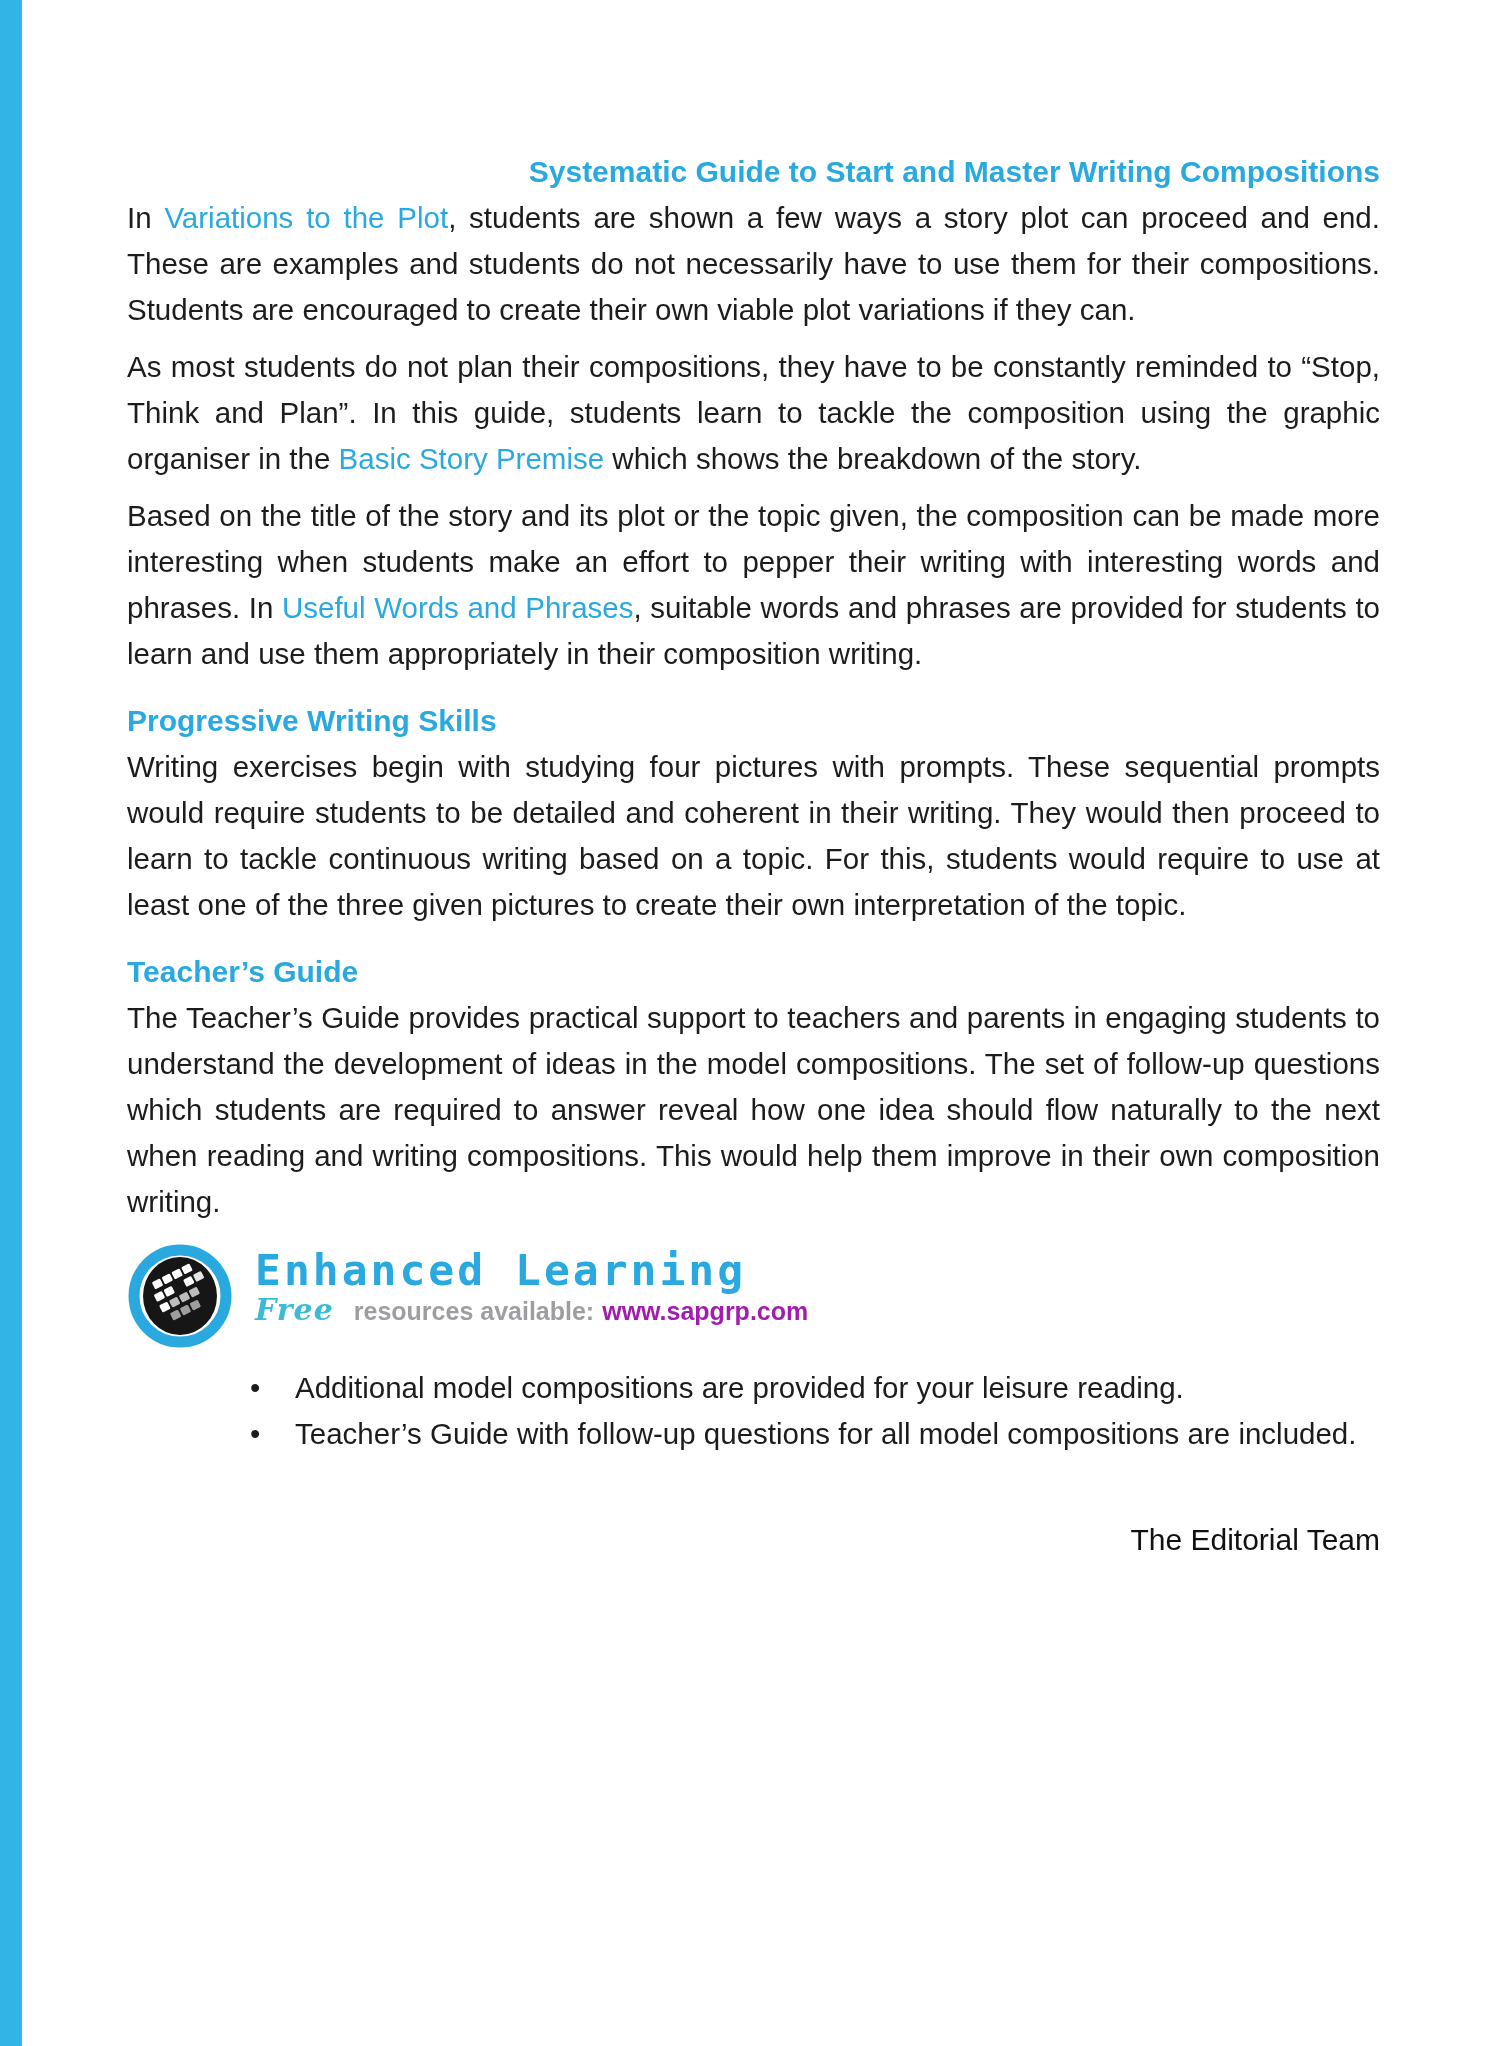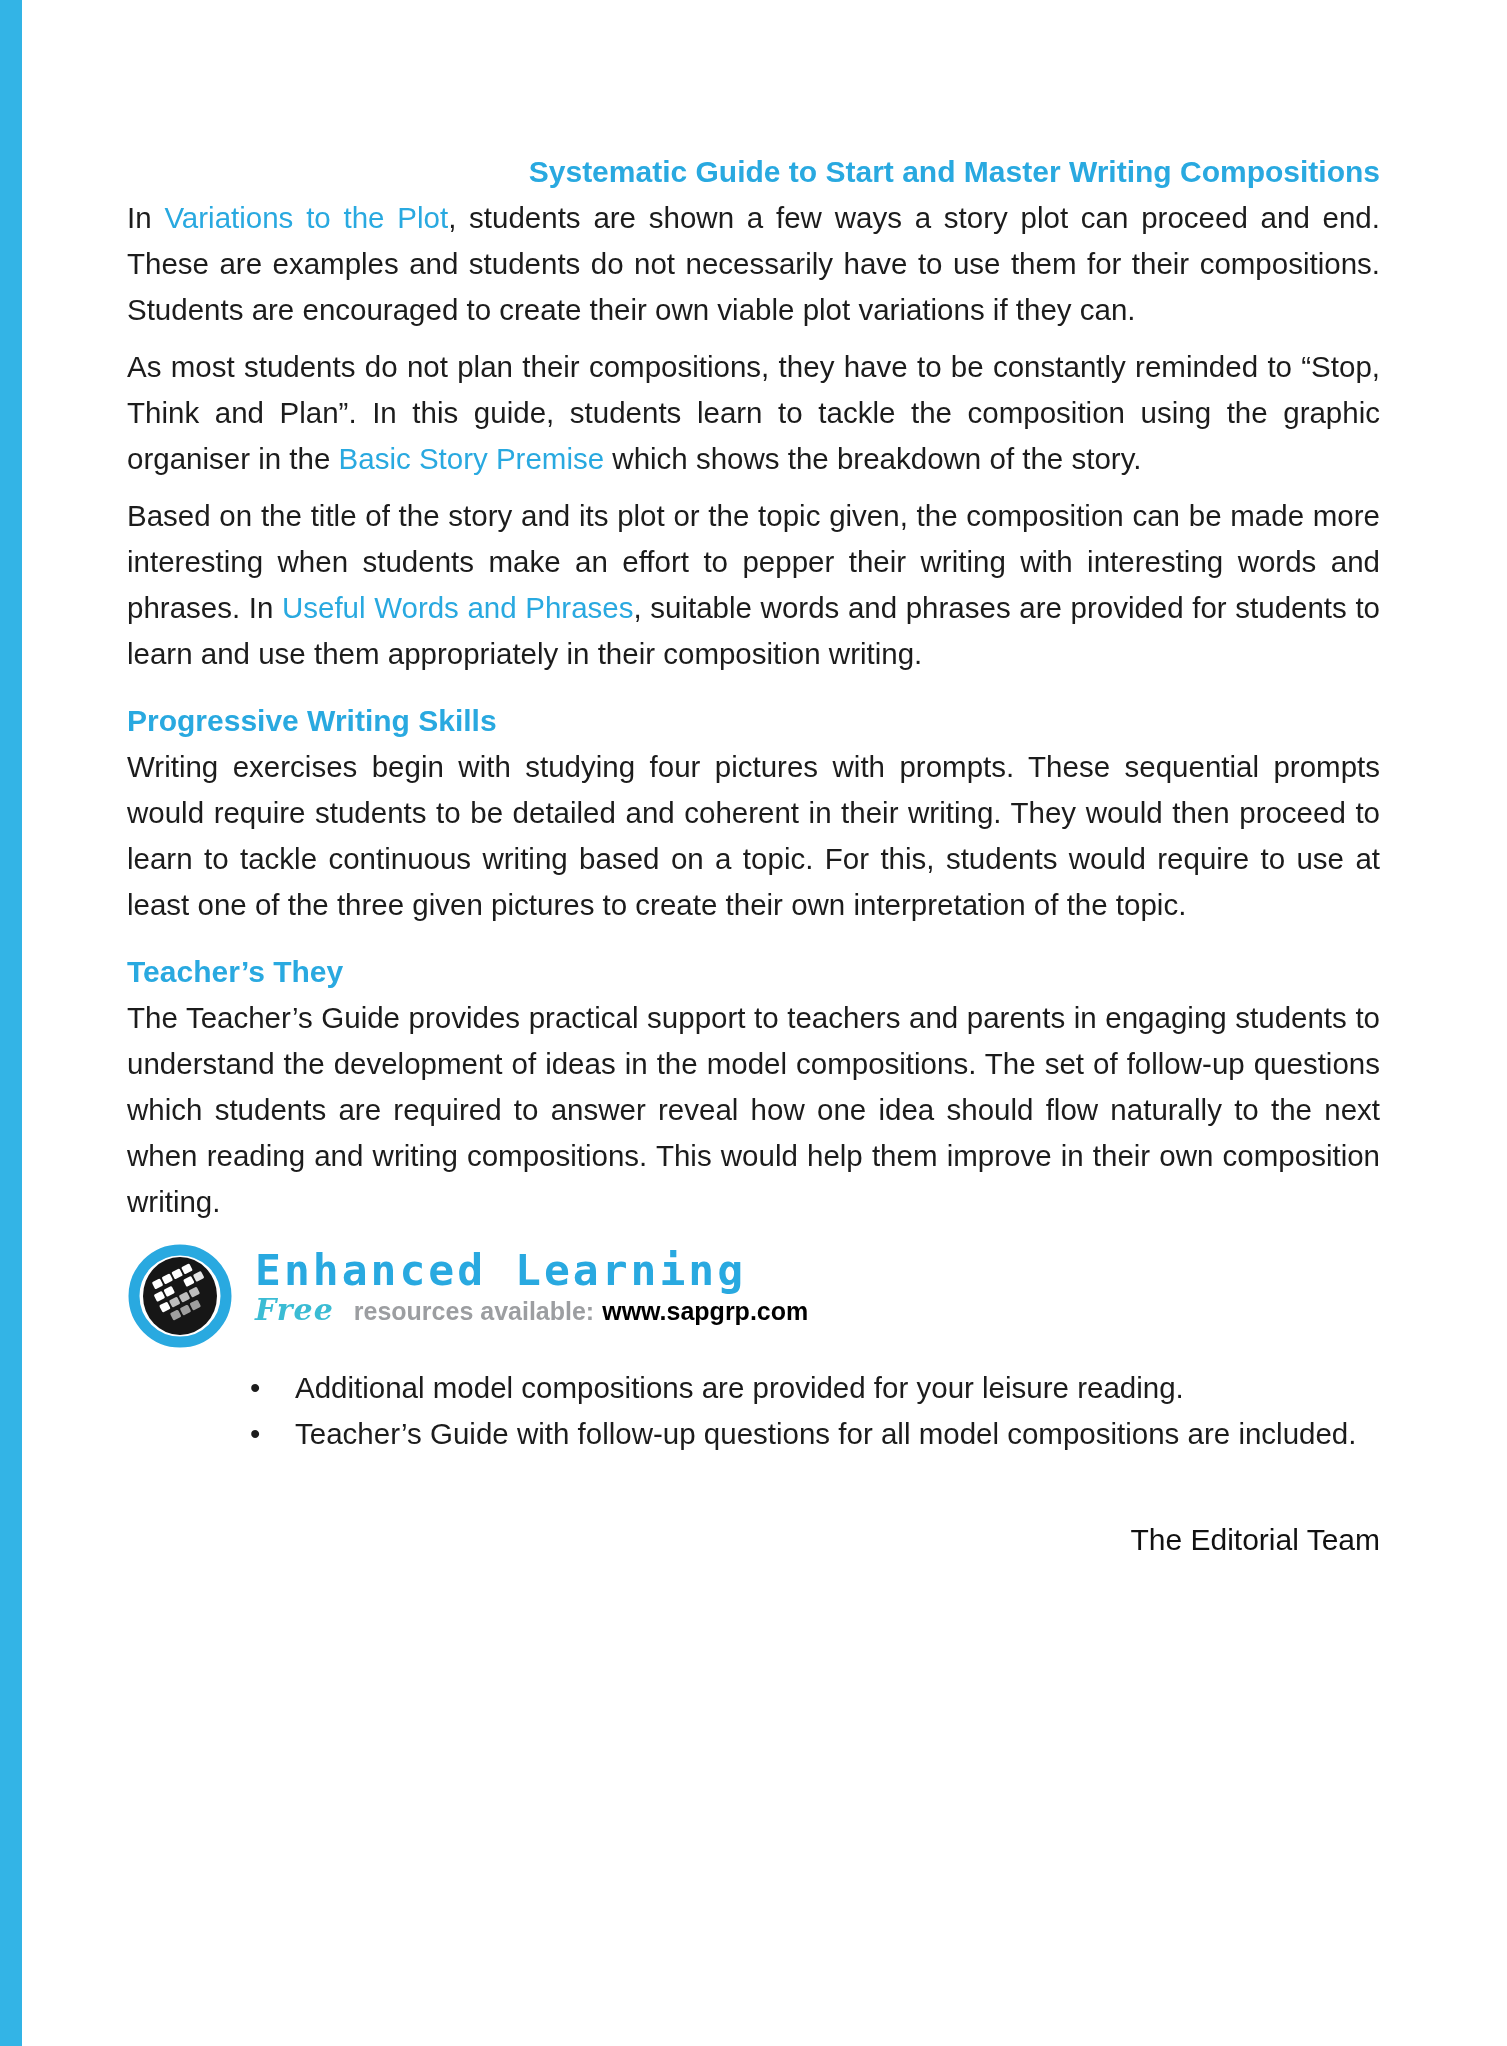--- a/index.html
+++ b/index.html
@@ -43,21 +43,21 @@
     color:#29a9e0; letter-spacing:3px;
     font-family:"DejaVu Sans Mono", monospace;
   }
   .tagline { margin-top:2px; font-size:25px; line-height:30px; }
   .tagline .free {
     color:#3bbcd4; font-style:italic; font-weight:bold;
     font-size:30px; font-family:"DejaVu Serif", serif;
     letter-spacing:1px; margin-right:20px;
   }
   .tagline .rest { color:#9c9ea1; font-weight:bold; margin-right:8px; }
-  .tagline .url  { color:#000000; font-weight:bold; }
+  .tagline .url  { color:#a21caf; font-weight:bold; }
   .bullets { margin-top:12px; }
   .bullet-row { display:flex; margin-left:123px; }
   .bullet-marker {
     flex:0 0 45px; font-size:29.5px; line-height:46px; color:#1c1c1c;
   }
   .bullet-text {
     flex:1 1 auto;
     font-size:29.5px; line-height:46px; text-align:justify; color:#1c1c1c;
   }
   .signoff {
@@ -75,21 +75,21 @@
   <div class="content">
 
     <h2 class="heading first">Systematic Guide to Start and Master Writing Compositions</h2>
     <p class="para"><span>In </span><span class="accent">Variations to the Plot</span><span>, students are shown a few ways a story plot can proceed and end. These are examples and students do not necessarily have to use them for their compositions. Students are encouraged to create their own viable plot variations if they can.</span></p>
     <p class="para"><span>As most students do not plan their compositions, they have to be constantly reminded to “Stop, Think and Plan”. In this guide, students learn to tackle the composition using the graphic organiser in the </span><span class="accent">Basic Story Premise</span><span> which shows the breakdown of the story.</span></p>
     <p class="para"><span>Based on the title of the story and its plot or the topic given, the composition can be made more interesting when students make an effort to pepper their writing with interesting words and phrases. In </span><span class="accent">Useful Words and Phrases</span><span>, suitable words and phrases are provided for students to learn and use them appropriately in their composition writing.</span></p>
 
     <h2 class="heading">Progressive Writing Skills</h2>
     <p class="para"><span>Writing exercises begin with studying four pictures with prompts. These sequential prompts would require students to be detailed and coherent in their writing. They would then proceed to learn to tackle continuous writing based on a topic. For this, students would require to use at least one of the three given pictures to create their own interpretation of the topic.</span></p>
 
-    <h2 class="heading">Teacher’s They</h2>
+    <h2 class="heading">Teacher’s Guide</h2>
     <p class="para"><span>The Teacher’s Guide provides practical support to teachers and parents in engaging students to understand the development of ideas in the model compositions. The set of follow-up questions which students are required to answer reveal how one idea should flow naturally to the next when reading and writing compositions. This would help them improve in their own composition writing.</span></p>
 
     <div class="promo">
       <div class="promo-head">
         <span>
           <svg class="promo-icon" viewBox="0 0 106 106" aria-hidden="true">
             <circle cx="53" cy="53" r="46" fill="none" stroke="#29a9e0" stroke-width="11"></circle>
             <ellipse cx="53" cy="53" rx="37" ry="39" fill="#161616"></ellipse>
             <g transform="rotate(-27 53 53)">
 

